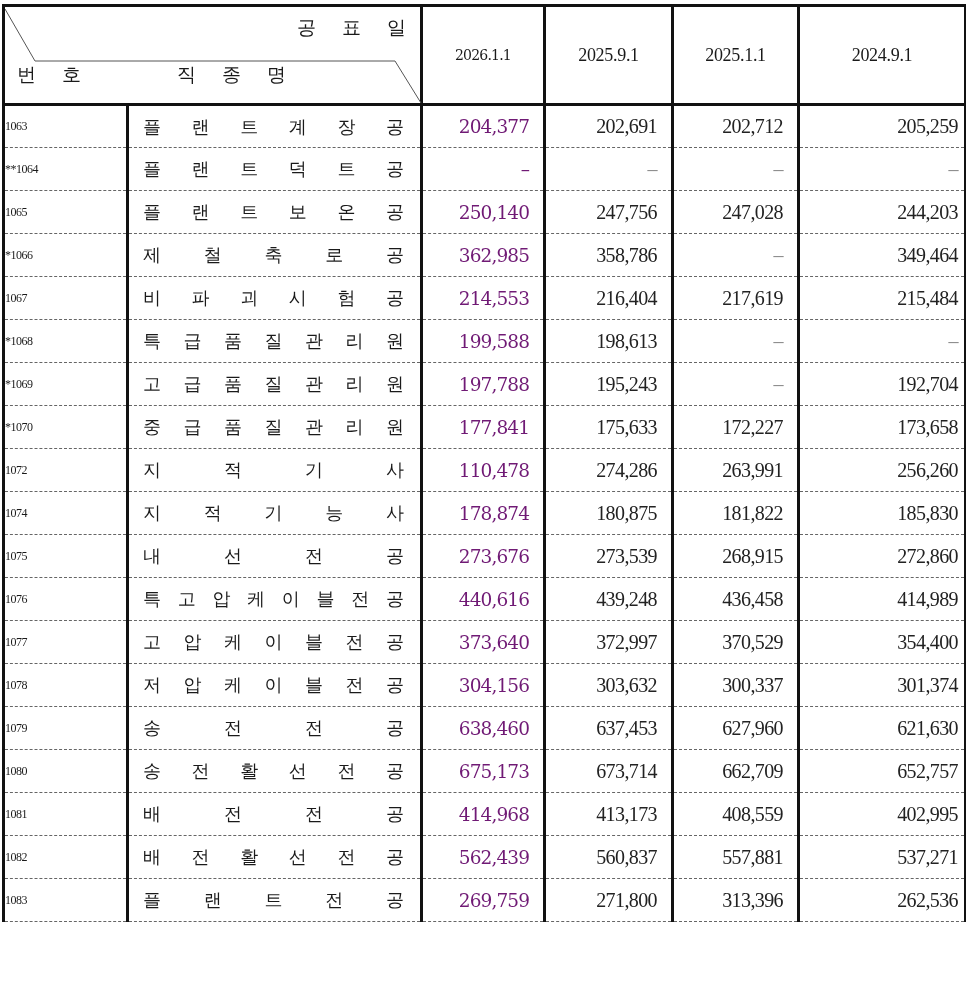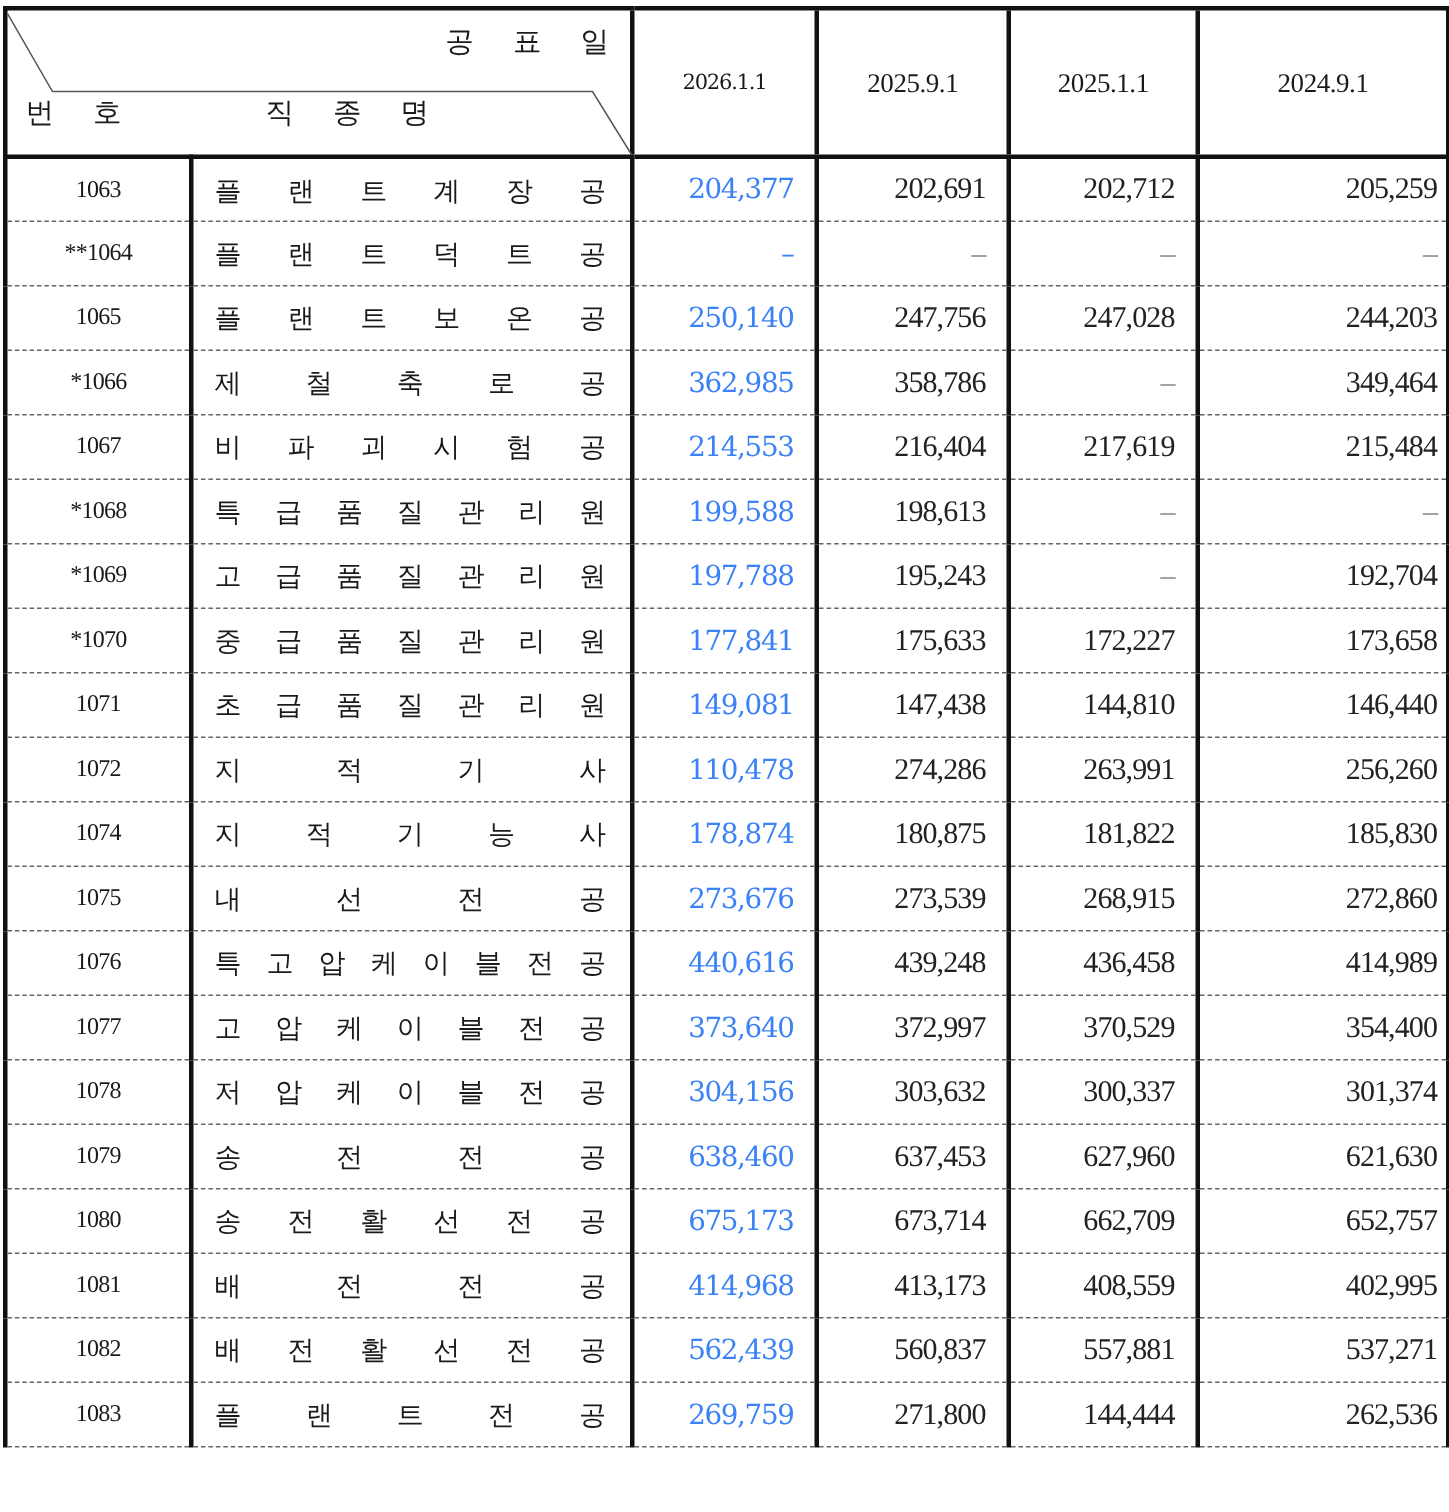--- a/index.html
+++ b/index.html
@@ -19,27 +19,27 @@
   th.date.first { font-size:14px; font-family:"DejaVu Serif", serif; letter-spacing:-0.8px; }
   th.date.last { border-right:3px solid #111; }
   .diag-wrap { position:relative; width:100%; height:96px; }
   .diag-wrap svg { position:absolute; left:0; top:0; }
   .lbl { position:absolute; font-size:19px; letter-spacing:10px; font-family:"DejaVu Serif", serif; }
   .lbl-top { right:4px; top:8px; }
   .lbl-no { left:12px; top:55px; }
   .lbl-name { left:172px; top:55px;text-align:center; }
 
   tbody td { height:43px; border-bottom:1px dashed #666; font-size:19px; }
-  tbody td.num { text-align:center; border-left:3px solid #111; border-right:3px solid #111;
-                 font-family:"Liberation Serif", serif; font-size:16px; letter-spacing:-0.5px; }
+  tbody td.num { border-left:3px solid #111; border-right:3px solid #111;
+                 font-family:"Liberation Serif", serif; font-size:12px; letter-spacing:-0.5px; }
   tbody td.name { padding:0 16px 0 14px; }
   .spread { display:flex; justify-content:space-between; font-family:"DejaVu Serif", serif; font-size:18px; }
   tbody td.val { text-align:right; padding-right:14px; border-left:3px solid #111;
                  font-family:"Liberation Serif", serif; font-size:20px; letter-spacing:-0.6px; color:#222; }
-  tbody td.val.first { font-family:"DejaVu Serif", serif; font-size:18.5px; letter-spacing:-0.9px; color:#3b82f6; }
+  tbody td.val.first { font-family:"DejaVu Serif", serif; font-size:18.5px; letter-spacing:-0.9px; color:#701a75; }
   tbody td.val.last { border-right:3px solid #111; padding-right:6px; }
   tbody td.dash { color:#888; }
 </style>
 </head>
 <body>
 
 <table>
   <colgroup>
     <col class="c-num">
       <col class="c-name">
@@ -199,38 +199,20 @@
             <span>리</span>
             <span>원</span>
           </div>
         </td>
         <td class="val first">177,841</td>
         <td class="val">175,633</td>
         <td class="val">172,227</td>
         <td class="val last">173,658</td>
       </tr>
       <tr>
-        <td class="num">1071</td>
-        <td class="name">
-          <div class="spread">
-            <span>초</span>
-            <span>급</span>
-            <span>품</span>
-            <span>질</span>
-            <span>관</span>
-            <span>리</span>
-            <span>원</span>
-          </div>
-        </td>
-        <td class="val first">149,081</td>
-        <td class="val">147,438</td>
-        <td class="val">144,810</td>
-        <td class="val last">146,440</td>
-      </tr>
-      <tr>
         <td class="num">1072</td>
         <td class="name">
           <div class="spread">
             <span>지</span>
             <span>적</span>
             <span>기</span>
             <span>사</span>
           </div>
         </td>
         <td class="val first">110,478</td>
@@ -394,17 +376,17 @@
           <div class="spread">
             <span>플</span>
             <span>랜</span>
             <span>트</span>
             <span>전</span>
             <span>공</span>
           </div>
         </td>
         <td class="val first">269,759</td>
         <td class="val">271,800</td>
-        <td class="val">144,444</td>
+        <td class="val">313,396</td>
         <td class="val last">262,536</td>
       </tr>
     </tbody>
 </table>
 
 </body></html>

